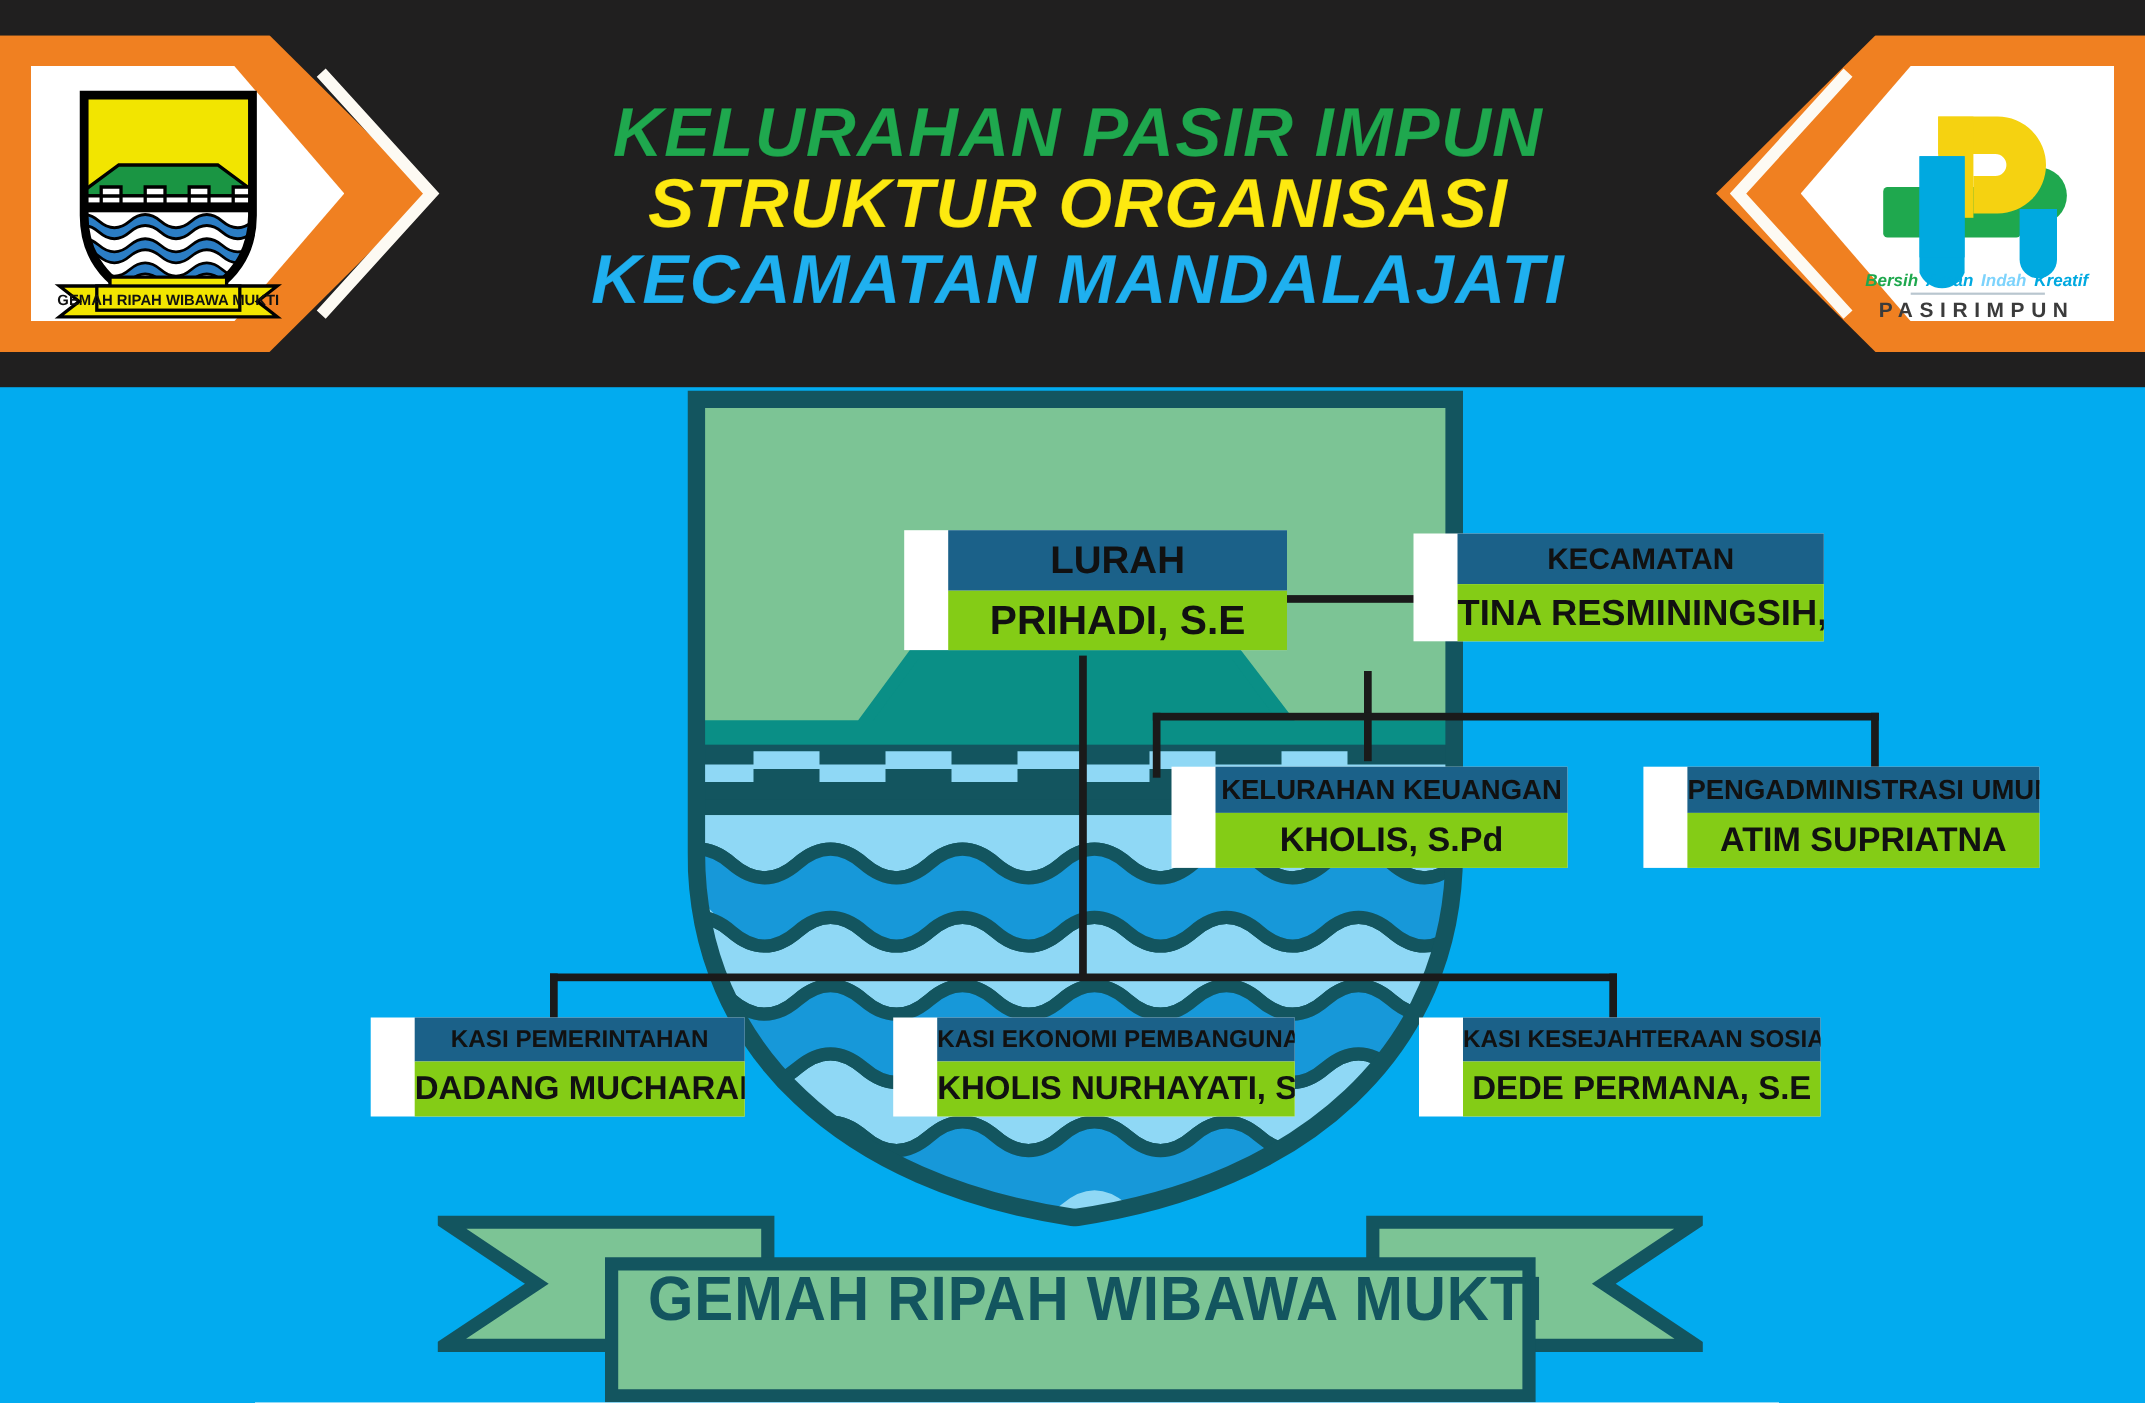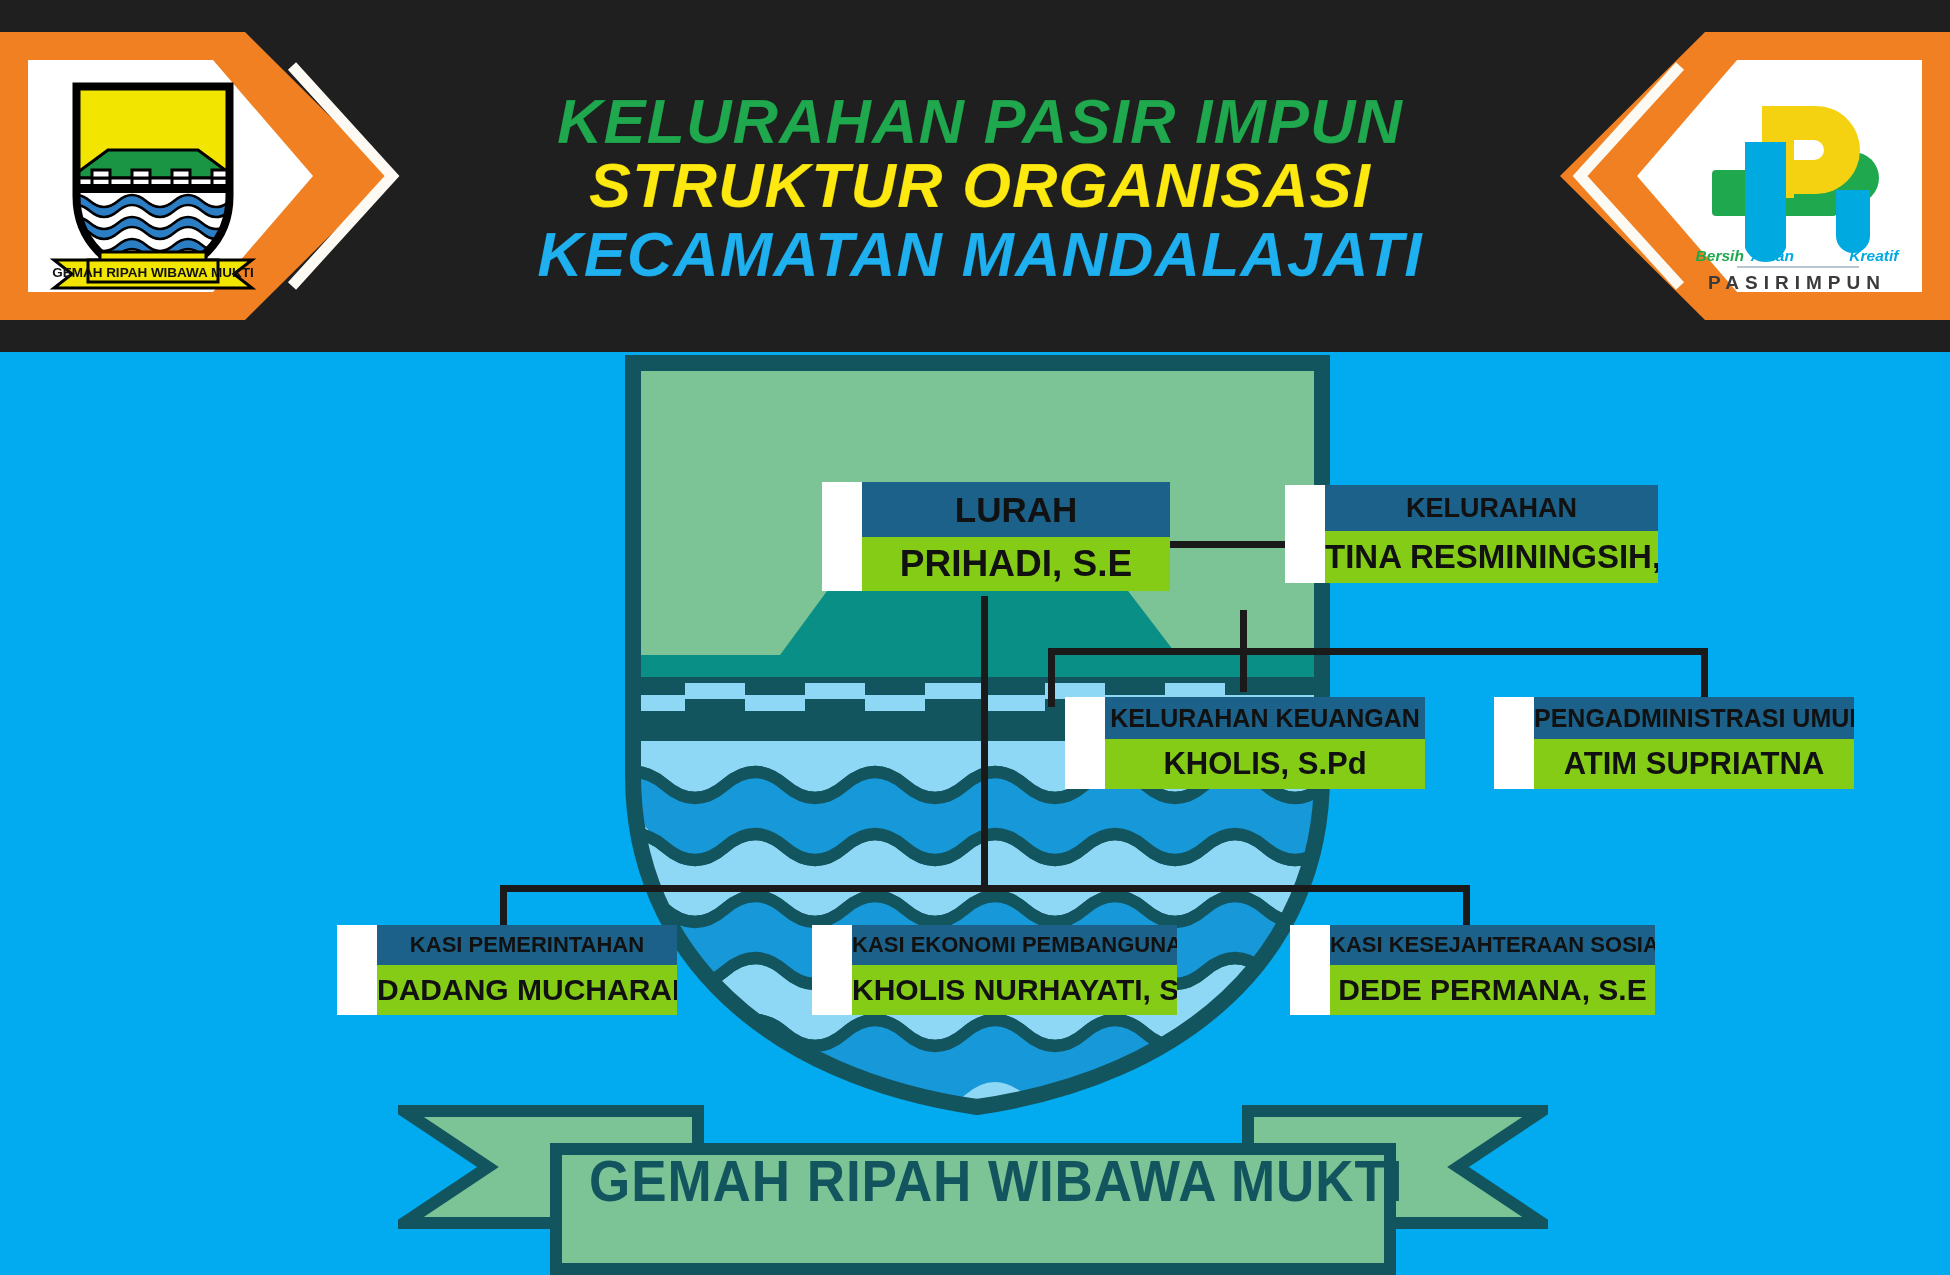--- a/index.html
+++ b/index.html
@@ -179,21 +179,21 @@
   <div class="ln" style="left:500px;top:885px;width:970px;height:7px;"></div>
   <div class="ln" style="left:500px;top:885px;width:7px;height:50px;"></div>
   <div class="ln" style="left:1463px;top:885px;width:7px;height:50px;"></div>
 
   <div class="node n-lg" style="left:822px;top:482px;width:308px;">
     <div class="title">LURAH</div>
     <div class="person">PRIHADI, S.E</div>
   </div>
 
   <div class="node n-md" style="left:1285px;top:485px;width:333px;">
-    <div class="title">KELURAHAN</div>
+    <div class="title">KECAMATAN</div>
     <div class="person">TINA RESMININGSIH, S.Sos</div>
   </div>
 
   <div class="node n-sm" style="left:1065px;top:697px;width:320px;">
     <div class="title">KELURAHAN KEUANGAN</div>
     <div class="person">KHOLIS, S.Pd</div>
   </div>
 
   <div class="node n-sm" style="left:1494px;top:697px;width:320px;">
     <div class="title">PENGADMINISTRASI UMUM</div>
@@ -302,19 +302,19 @@
         <path d="M72 26 H126 a44 44 0 0 1 0 88 H104 V80 h20 a10 10 0 0 0 0 -20 H72 Z" fill="#f5d211"></path>
         <rect x="72" y="26" width="32" height="92" fill="#f5d211"></rect>
 
         <path d="M55 62 H96 V168 a22 22 0 0 1 -41 0 Z" fill="#00a9e0"></path>
         <rect x="55" y="62" width="41" height="92" fill="#00a9e0"></rect>
 
         <path d="M146 110 H180 V156 a17 17 0 0 1 -34 0 Z" fill="#00a9e0"></path>
       </svg>
     </div>
     <div id="pi-tag">
-      <span style="color:#1fa84e;">Bersih</span><span style="color: rgb(0, 169, 224); margin-left: 5px;">Aman</span><span style="color: #ffffff; margin-left: 5px; margin-top: 40px;">Indah</span><span style="color: rgb(0, 169, 224); margin-left: 5px;">Kreatif</span>
+      <span style="color:#1fa84e;">Bersih</span><span style="color: rgb(0, 169, 224); margin-left: 5px;">Aman</span><span style="color: #7dd3fc; margin-left: 5px; margin-top: 40px;">Indah</span><span style="color: rgb(0, 169, 224); margin-left: 5px;">Kreatif</span>
     </div>
     <div id="pi-rule"></div>
     <div id="pi-name">PASIRIMPUN</div>
 
   </div>
 </div>
 
 </body></html>

